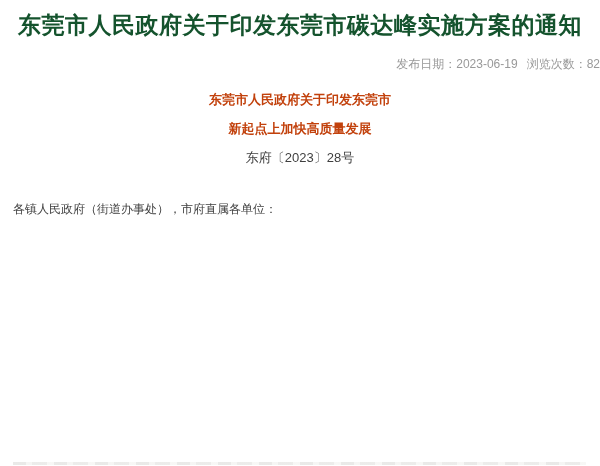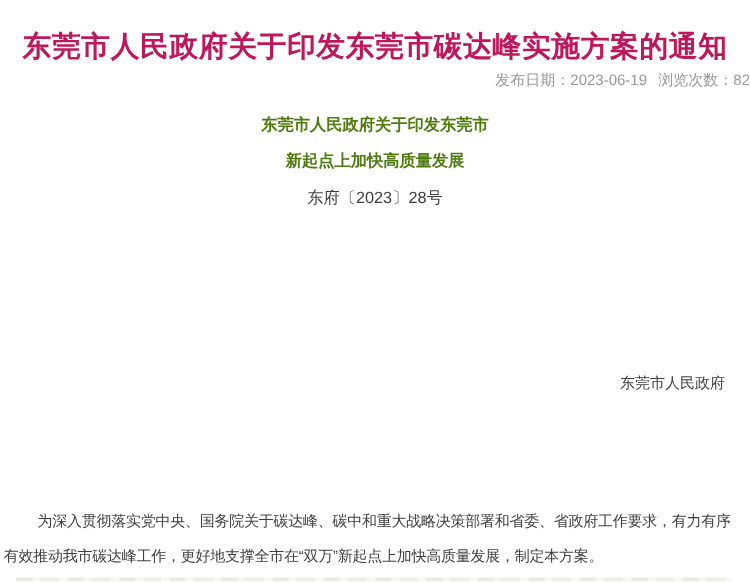--- a/index.html
+++ b/index.html
@@ -9,43 +9,43 @@
     height: 466px;
     background: #ffffff;
     overflow: hidden;
     font-family: "Liberation Sans", "DejaVu Sans", sans-serif;
     color: #3f3f3f;
   }
   .abs { position: absolute; left: 0; right: 0; }
 
   .page-title {
     top: 9px;
-    margin: 12px;
+    margin: 0;
     text-align: center;
     font-size: 23px;
     line-height: 32px;
     font-weight: 700;
     letter-spacing: 0.5px;
-    color: #be185d;
+    color: #14532d;
   }
   .meta {
     top: 56px;
     text-align: right;
     font-size: 12px;
     line-height: 16px;
     color: #999999;
   }
   .meta .views { margin-left: 9px; }
 
   .doc-title-1, .doc-title-2, .plan-title {
     text-align: center;
     font-size: 13px;
     line-height: 16px;
     font-weight: 700;
-    color: #4d7c0f;
+    color: #c2410c;
   }
   .doc-title-1 { top: 92px; }
   .doc-title-2 { top: 121px; }
   .doc-number {
     top: 150px;
     text-align: center;
     font-size: 13px;
     line-height: 16px;
     color: #3f3f3f;
   }
@@ -102,23 +102,22 @@
   <div class="abs meta">
     <span class="publish-date">发布日期：2023-06-19</span><span class="views">浏览次数：82</span>
   </div>
 
   <div class="abs doc-title-1">东莞市人民政府关于印发东莞市</div>
 
   <div class="abs doc-title-2">新起点上加快高质量发展</div>
 
   <div class="abs doc-number">东府〔2023〕28号</div>
 
-
-
-  <div class="abs signer">东莞市人民政府</div>
+  <div class="abs salutation">各镇人民政府（街道办事处），市府直属各单位：</div>
 
 
 
-  <div class="abs plan-paragraph">为深入贯彻落实党中央、国务院关于碳达峰、碳中和重大战略决策部署和省委、省政府工作要求，有力有序有效推动我市碳达峰工作，更好地支撑全市在“双万”新起点上加快高质量发展，制定本方案。</div>
+
+
 
   <div class="abs cutoff-strip"></div>
 
 </div>
 
 </body></html>

